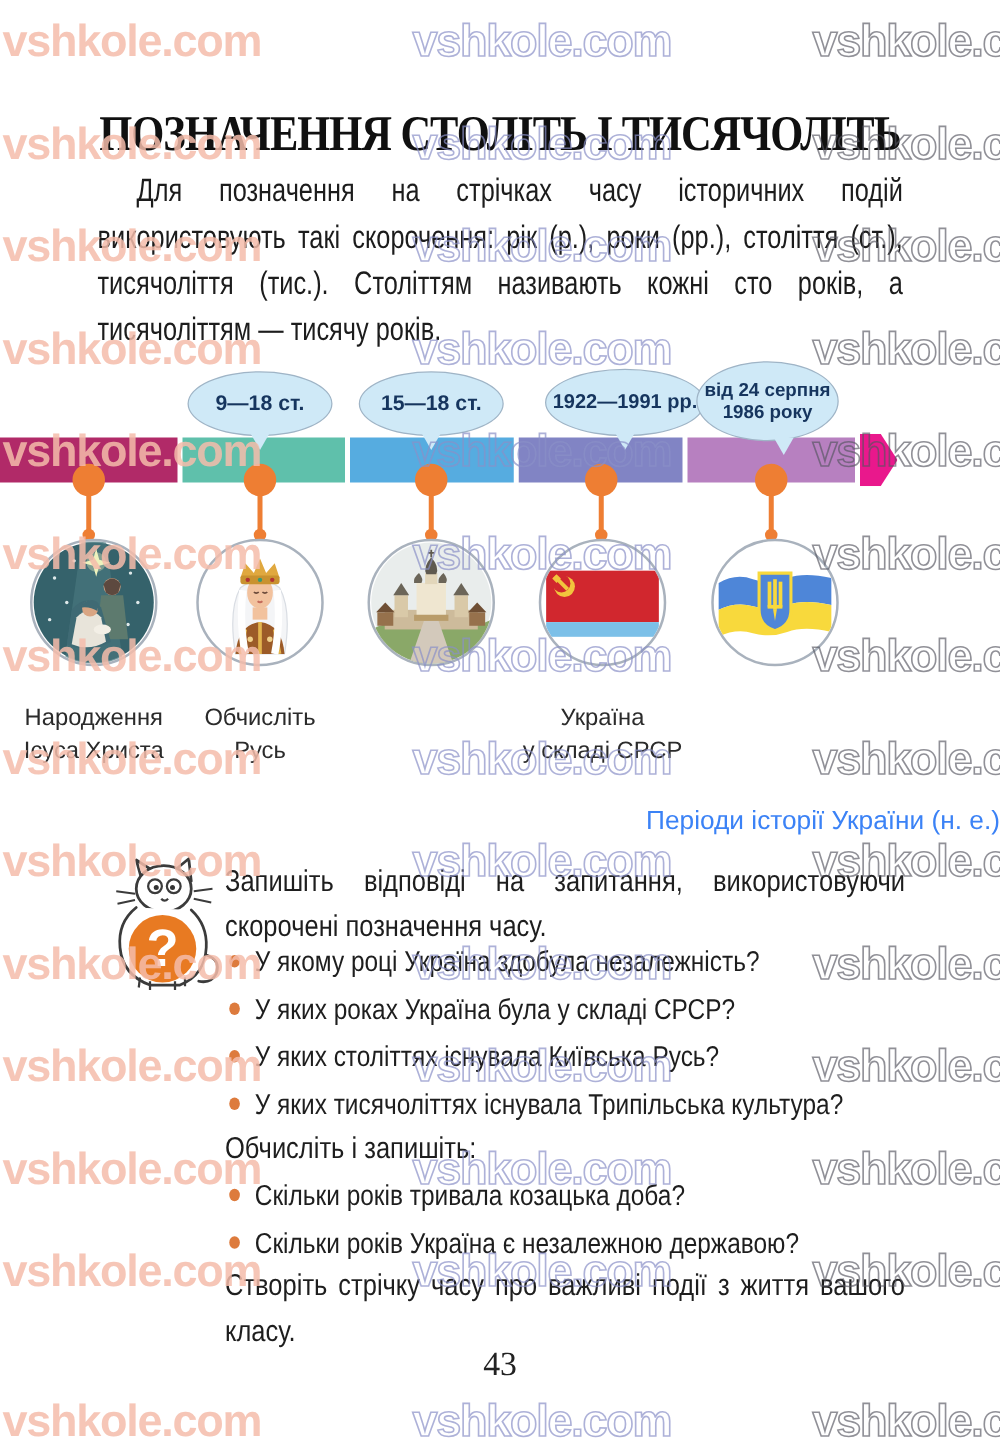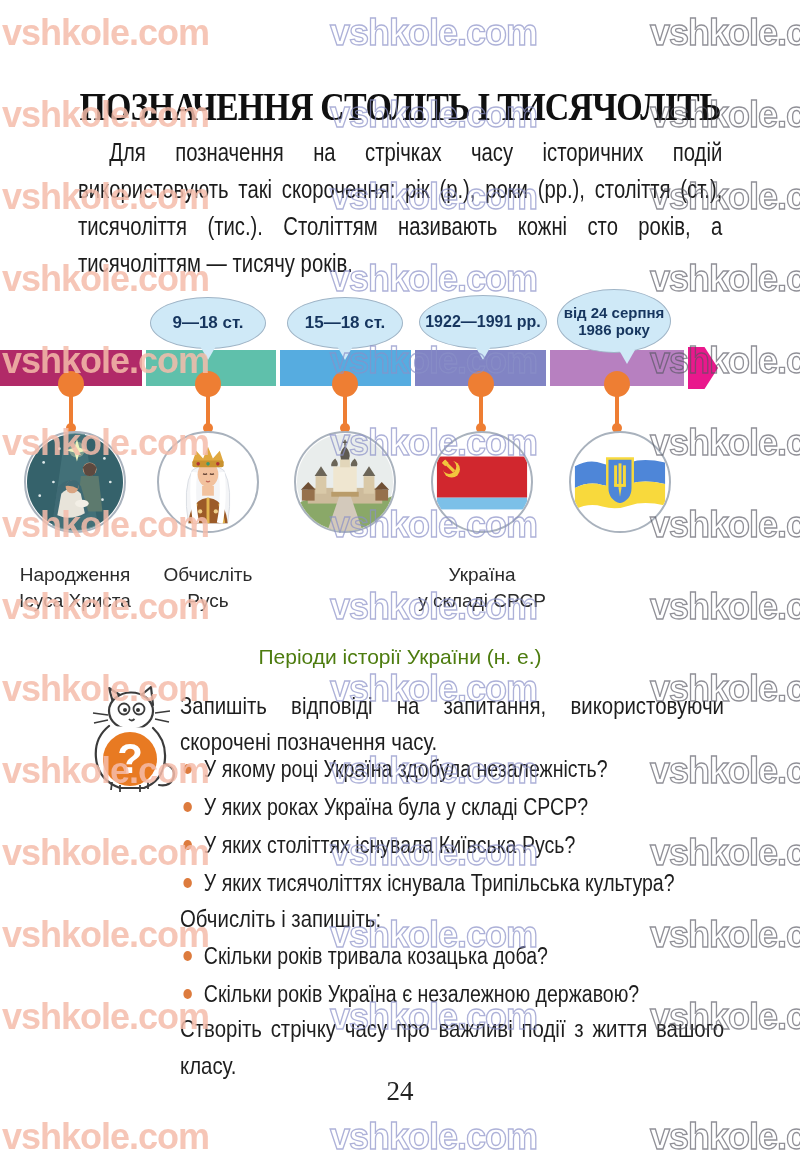--- a/index.html
+++ b/index.html
@@ -15,21 +15,21 @@
          transform:scaleX(.78);transform-origin:0 0;}
 
   
   .bubble{position:absolute;background:#cfe9f7;border:1px solid #9fb4c6;border-radius:50%;
           display:flex;align-items:center;justify-content:center;text-align:center;
           color:#16355e;font-weight:bold;font-size:17px;line-height:1.15;white-space:pre-line;z-index:2;}
   .bubble .tail{position:absolute;bottom:-12px;left:50%;margin-left:-8px;width:0;height:0;
           border-left:8px solid transparent;border-right:8px solid transparent;border-top:14px solid #cfe9f7;}
   .b1{left:150px;top:297px;width:114px;height:50px;}
   .b2{left:287px;top:297px;width:114px;height:50px;}
-  .b3{left:419px;top:295px;width:126px;height:52px;font-size:16px;}
+  .b3{left:436px;top:295px;width:126px;height:52px;font-size:16px;}
   .b4{left:557px;top:289px;width:112px;height:62px;font-size:15px;}
   .b4 .tail{left:62%;}
 
   .seg{position:absolute;top:350px;height:36px;}
   .s0{left:0;width:142px;} .s1{left:146px;width:130px;} .s2{left:280px;width:131px;}
   .s3{left:415px;width:131px;} .s4{left:550px;width:134px;}
   .arrow{position:absolute;left:688px;top:347px;width:30px;height:42px;
          clip-path:polygon(0 0,55% 0,100% 50%,55% 100%,0 100%);}
 
   .pin-dot{position:absolute;top:371px;width:26px;height:26px;border-radius:50%;background:#ee7e33;z-index:1;}
@@ -39,21 +39,21 @@
   .event{position:absolute;top:431px;width:102px;height:102px;border-radius:50%;
          border:2px solid #a9b2bd;background:#fff;overflow:hidden;display:flex;
          align-items:center;justify-content:center;box-sizing:border-box;}
   .e0{left:24px;} .e1{left:157px;} .e2{left:294px;} .e3{left:431px;} .e4{left:569px;}
   .event svg{width:98px;height:98px;display:block;}
 
   .elabel{position:absolute;top:562px;width:160px;text-align:center;font-size:19px;
           line-height:26px;color:#2b2b2b;white-space:pre-line;}
   .l0{left:-5px;} .l1{left:128px;} .l2{left:265px;} .l3{left:402px;} .l4{left:540px;}
 
-  .caption{position:absolute;left:0;right:0;top:645px;text-align:center;font-size:21px;color:#4d7c0f;}
+  .caption{position:absolute;left:0;right:0;top:645px;text-align:right;font-size:21px;color:#3b82f6;}
 
   
   .cat{position:absolute;left:78px;top:682px;width:108px;height:112px;}
   .task-intro{position:absolute;left:180px;top:688px;width:640px;margin:0;font-size:24px;
               line-height:36px;text-align:justify;transform:scaleX(.85);transform-origin:0 0;}
   .qlist{position:absolute;left:180px;width:660px;margin:0;padding:0;list-style:none;
          font-size:23px;line-height:30px;transform:scaleX(.85);transform-origin:0 0;}
   .qlist li{display:flex;margin-bottom:8px;}
   .bdot{flex:0 0 auto;width:10px;height:10px;border-radius:50%;margin:10px 14px 0 4px;}
   .list1{top:754px;} .list2{top:941px;}
@@ -261,21 +261,21 @@
         <span>Скільки років тривала козацька доба?</span>
       </li>
     <li>
         <span class="bdot" style="background-color: rgb(221, 123, 61);"></span>
         <span>Скільки років Україна є незалежною державою?</span>
       </li>
   </ul>
 
   <p class="final">Створіть стрічку часу про важливі події з життя вашого класу.</p>
 
-  <div class="pagenum">24</div>
+  <div class="pagenum">43</div>
 
   <div class="wm-layer">
       <span class="wm wm-pink" style="left: 2px; top: 12px;">vshkole.com</span>
       <span class="wm wm-c" style="left: 330px; top: 12px;">vshkole.com</span>
       <span class="wm wm-r" style="left: 650px; top: 12px;">vshkole.com</span>
       <span class="wm wm-pink" style="left: 2px; top: 94px;">vshkole.com</span>
       <span class="wm wm-c" style="left: 330px; top: 94px;">vshkole.com</span>
       <span class="wm wm-r" style="left: 650px; top: 94px;">vshkole.com</span>
       <span class="wm wm-pink" style="left: 2px; top: 176px;">vshkole.com</span>
       <span class="wm wm-c" style="left: 330px; top: 176px;">vshkole.com</span>

